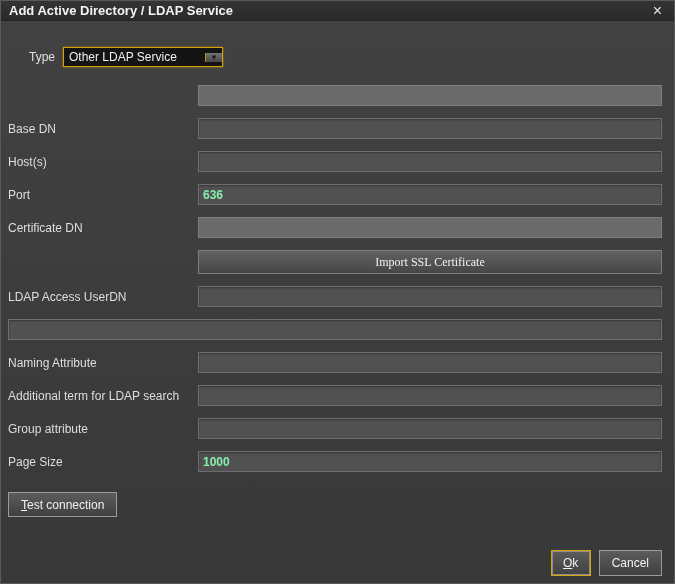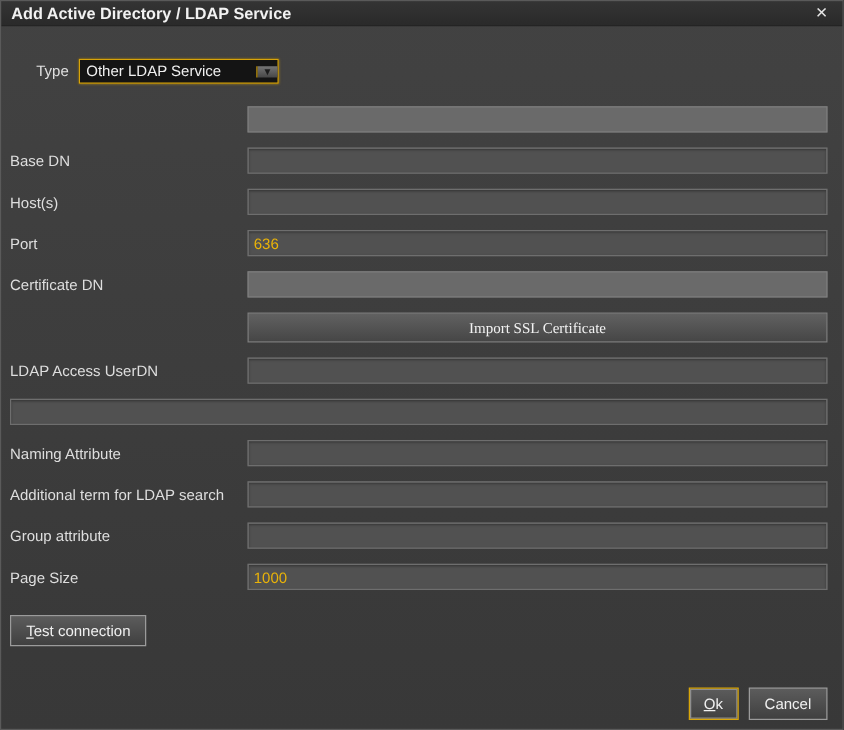--- a/index.html
+++ b/index.html
@@ -50,25 +50,26 @@
     display:flex; align-items:center; justify-content:center;
   }
   .form { margin-top:18px; }
   .row { display:flex; align-items:center; margin-bottom:12px; }
   .row-label { width:190px; color:#dedede; font-size:12px; flex:0 0 190px; }
   .field {
     flex:1; height:21px;
     background:#515151;
     border:1px solid #6e6e6e;
     box-shadow:inset 0 1px 2px rgba(0,0,0,0.35);
-    color:#eab308; font-size:12px;
+    color:#86efac; font-size:12px;
     padding:0 4px;
     font-family:inherit;
     outline:none;
     min-width:0;
+    font-weight:bold;
   }
   .field.disabled {
     background:#6a6a6a;
     border-color:#7d7d7d;
     box-shadow:none;
   }
   .btn {
     font-family:Liberation Sans, sans-serif; font-size:12px; color:#f0f0f0;
     background:linear-gradient(#5c5c5c,#404040);
     border:1px solid #9b9b9b;

